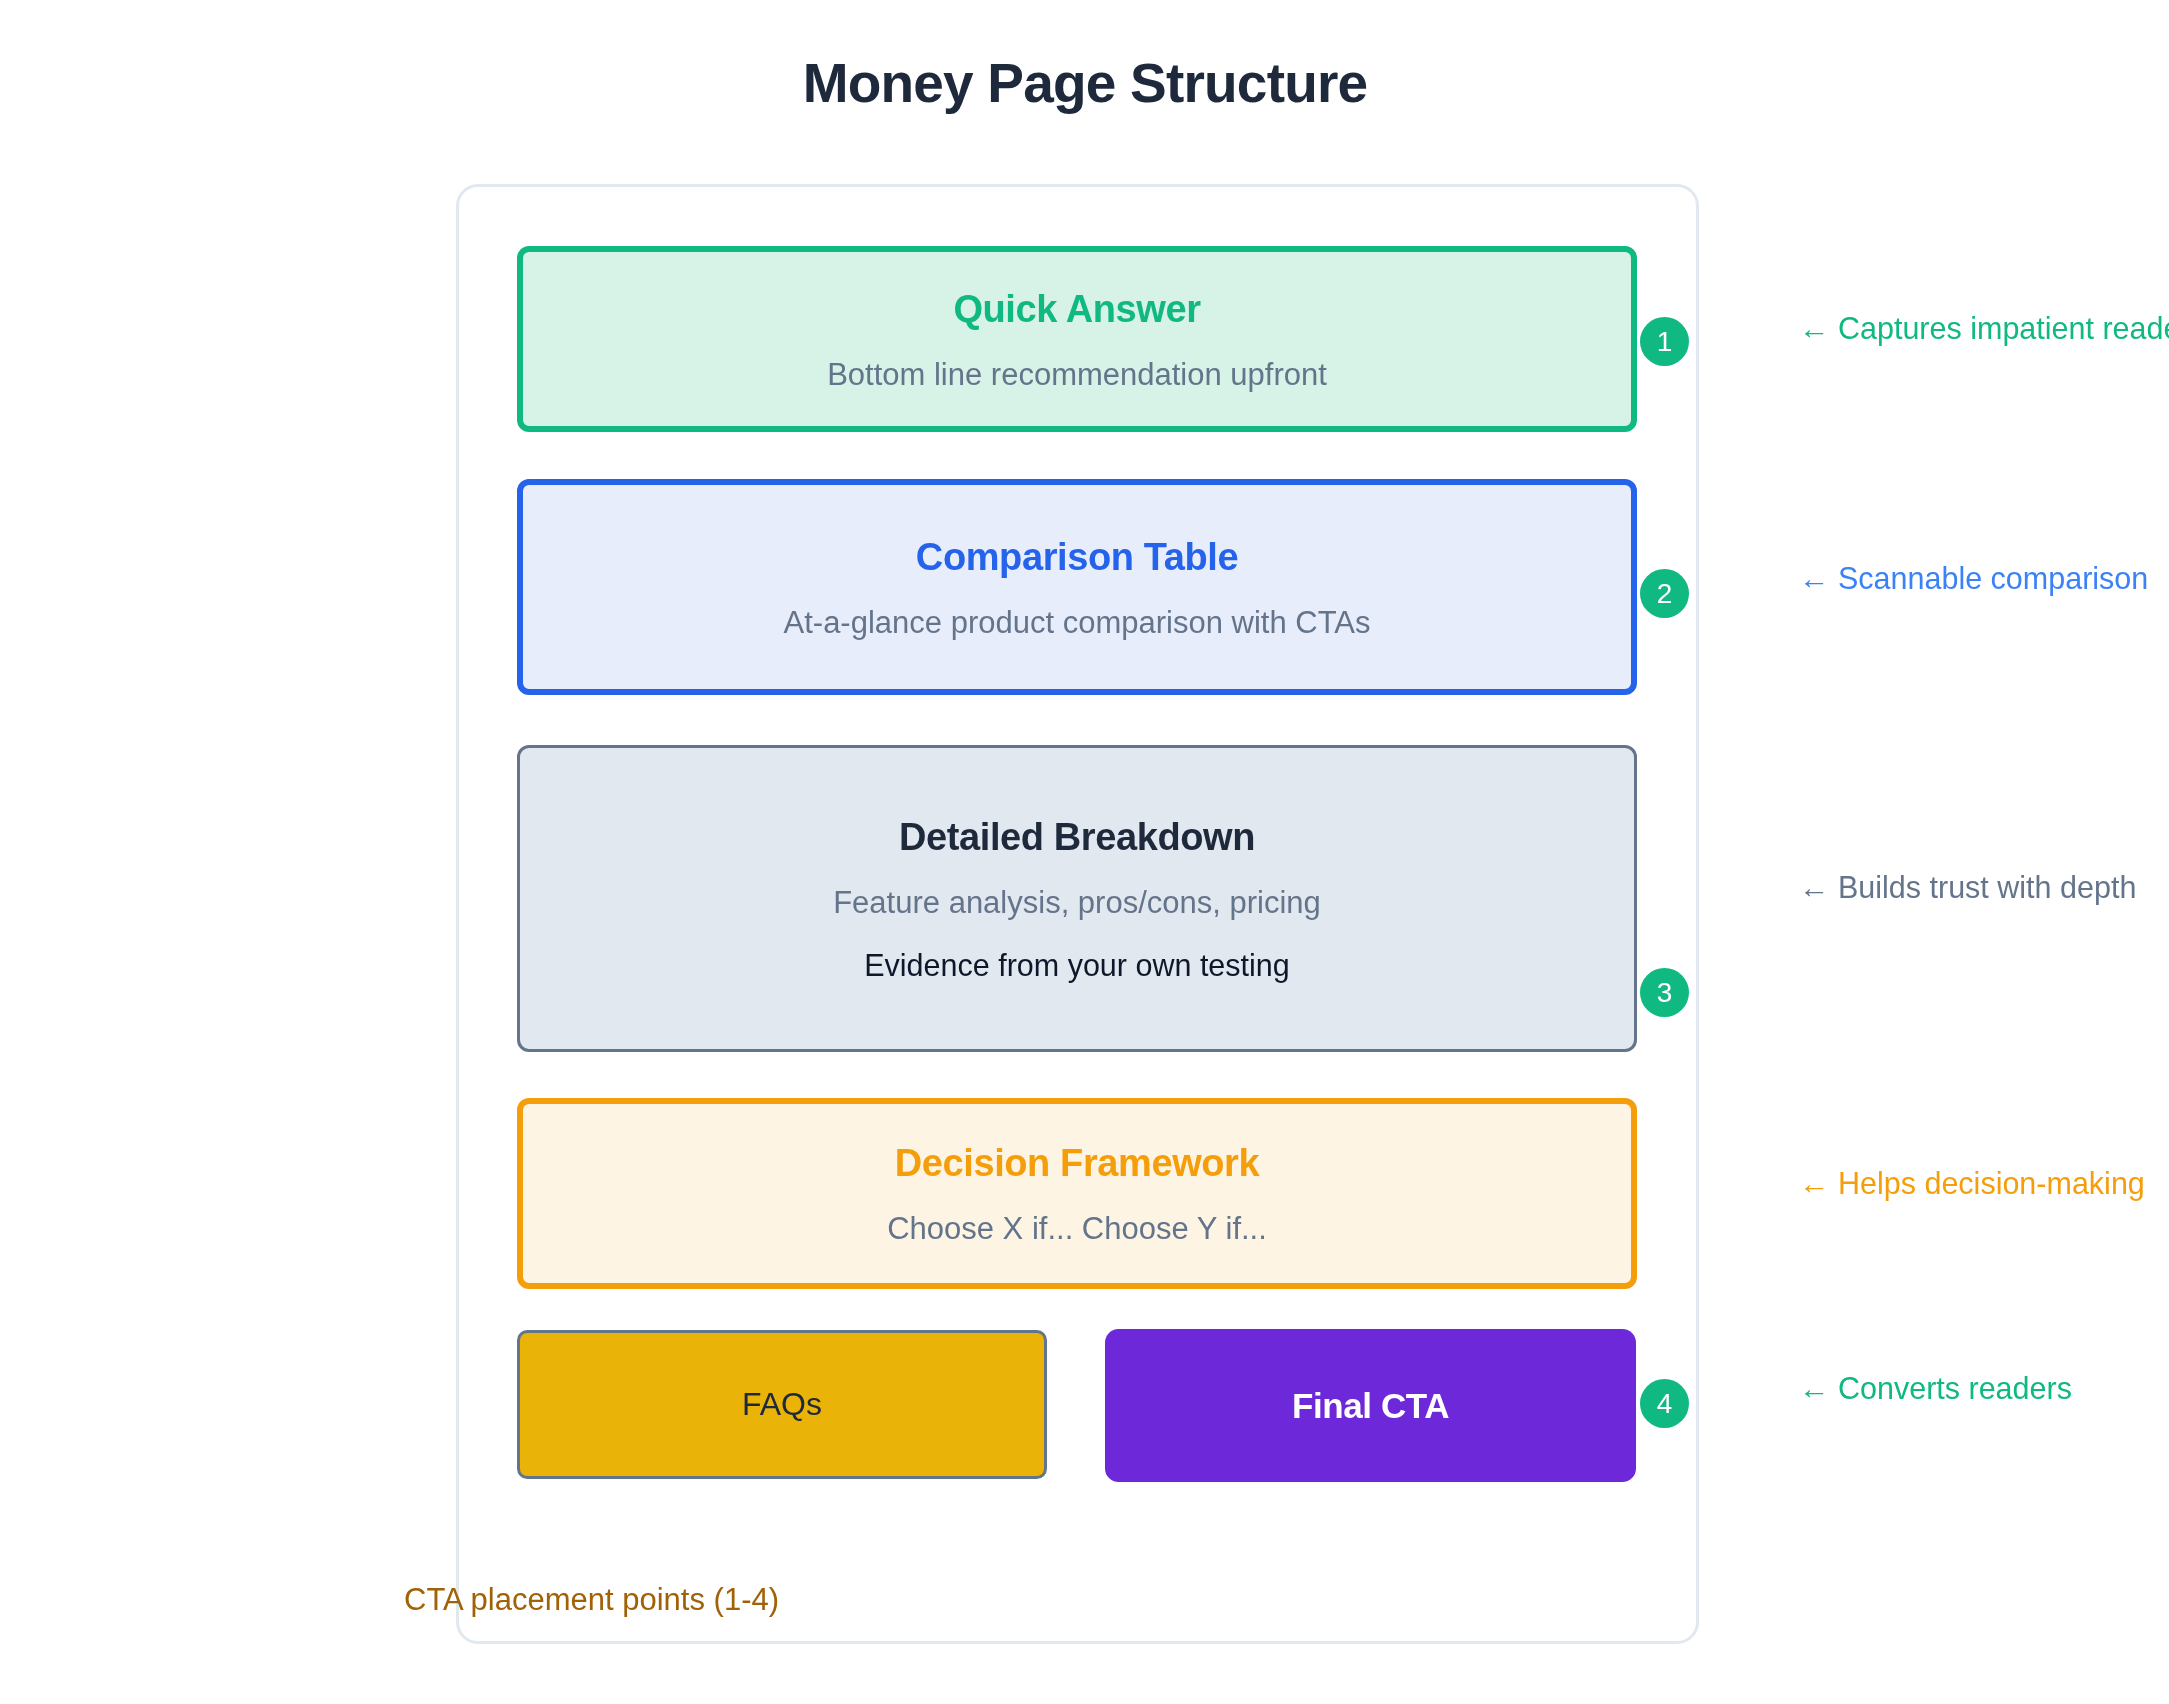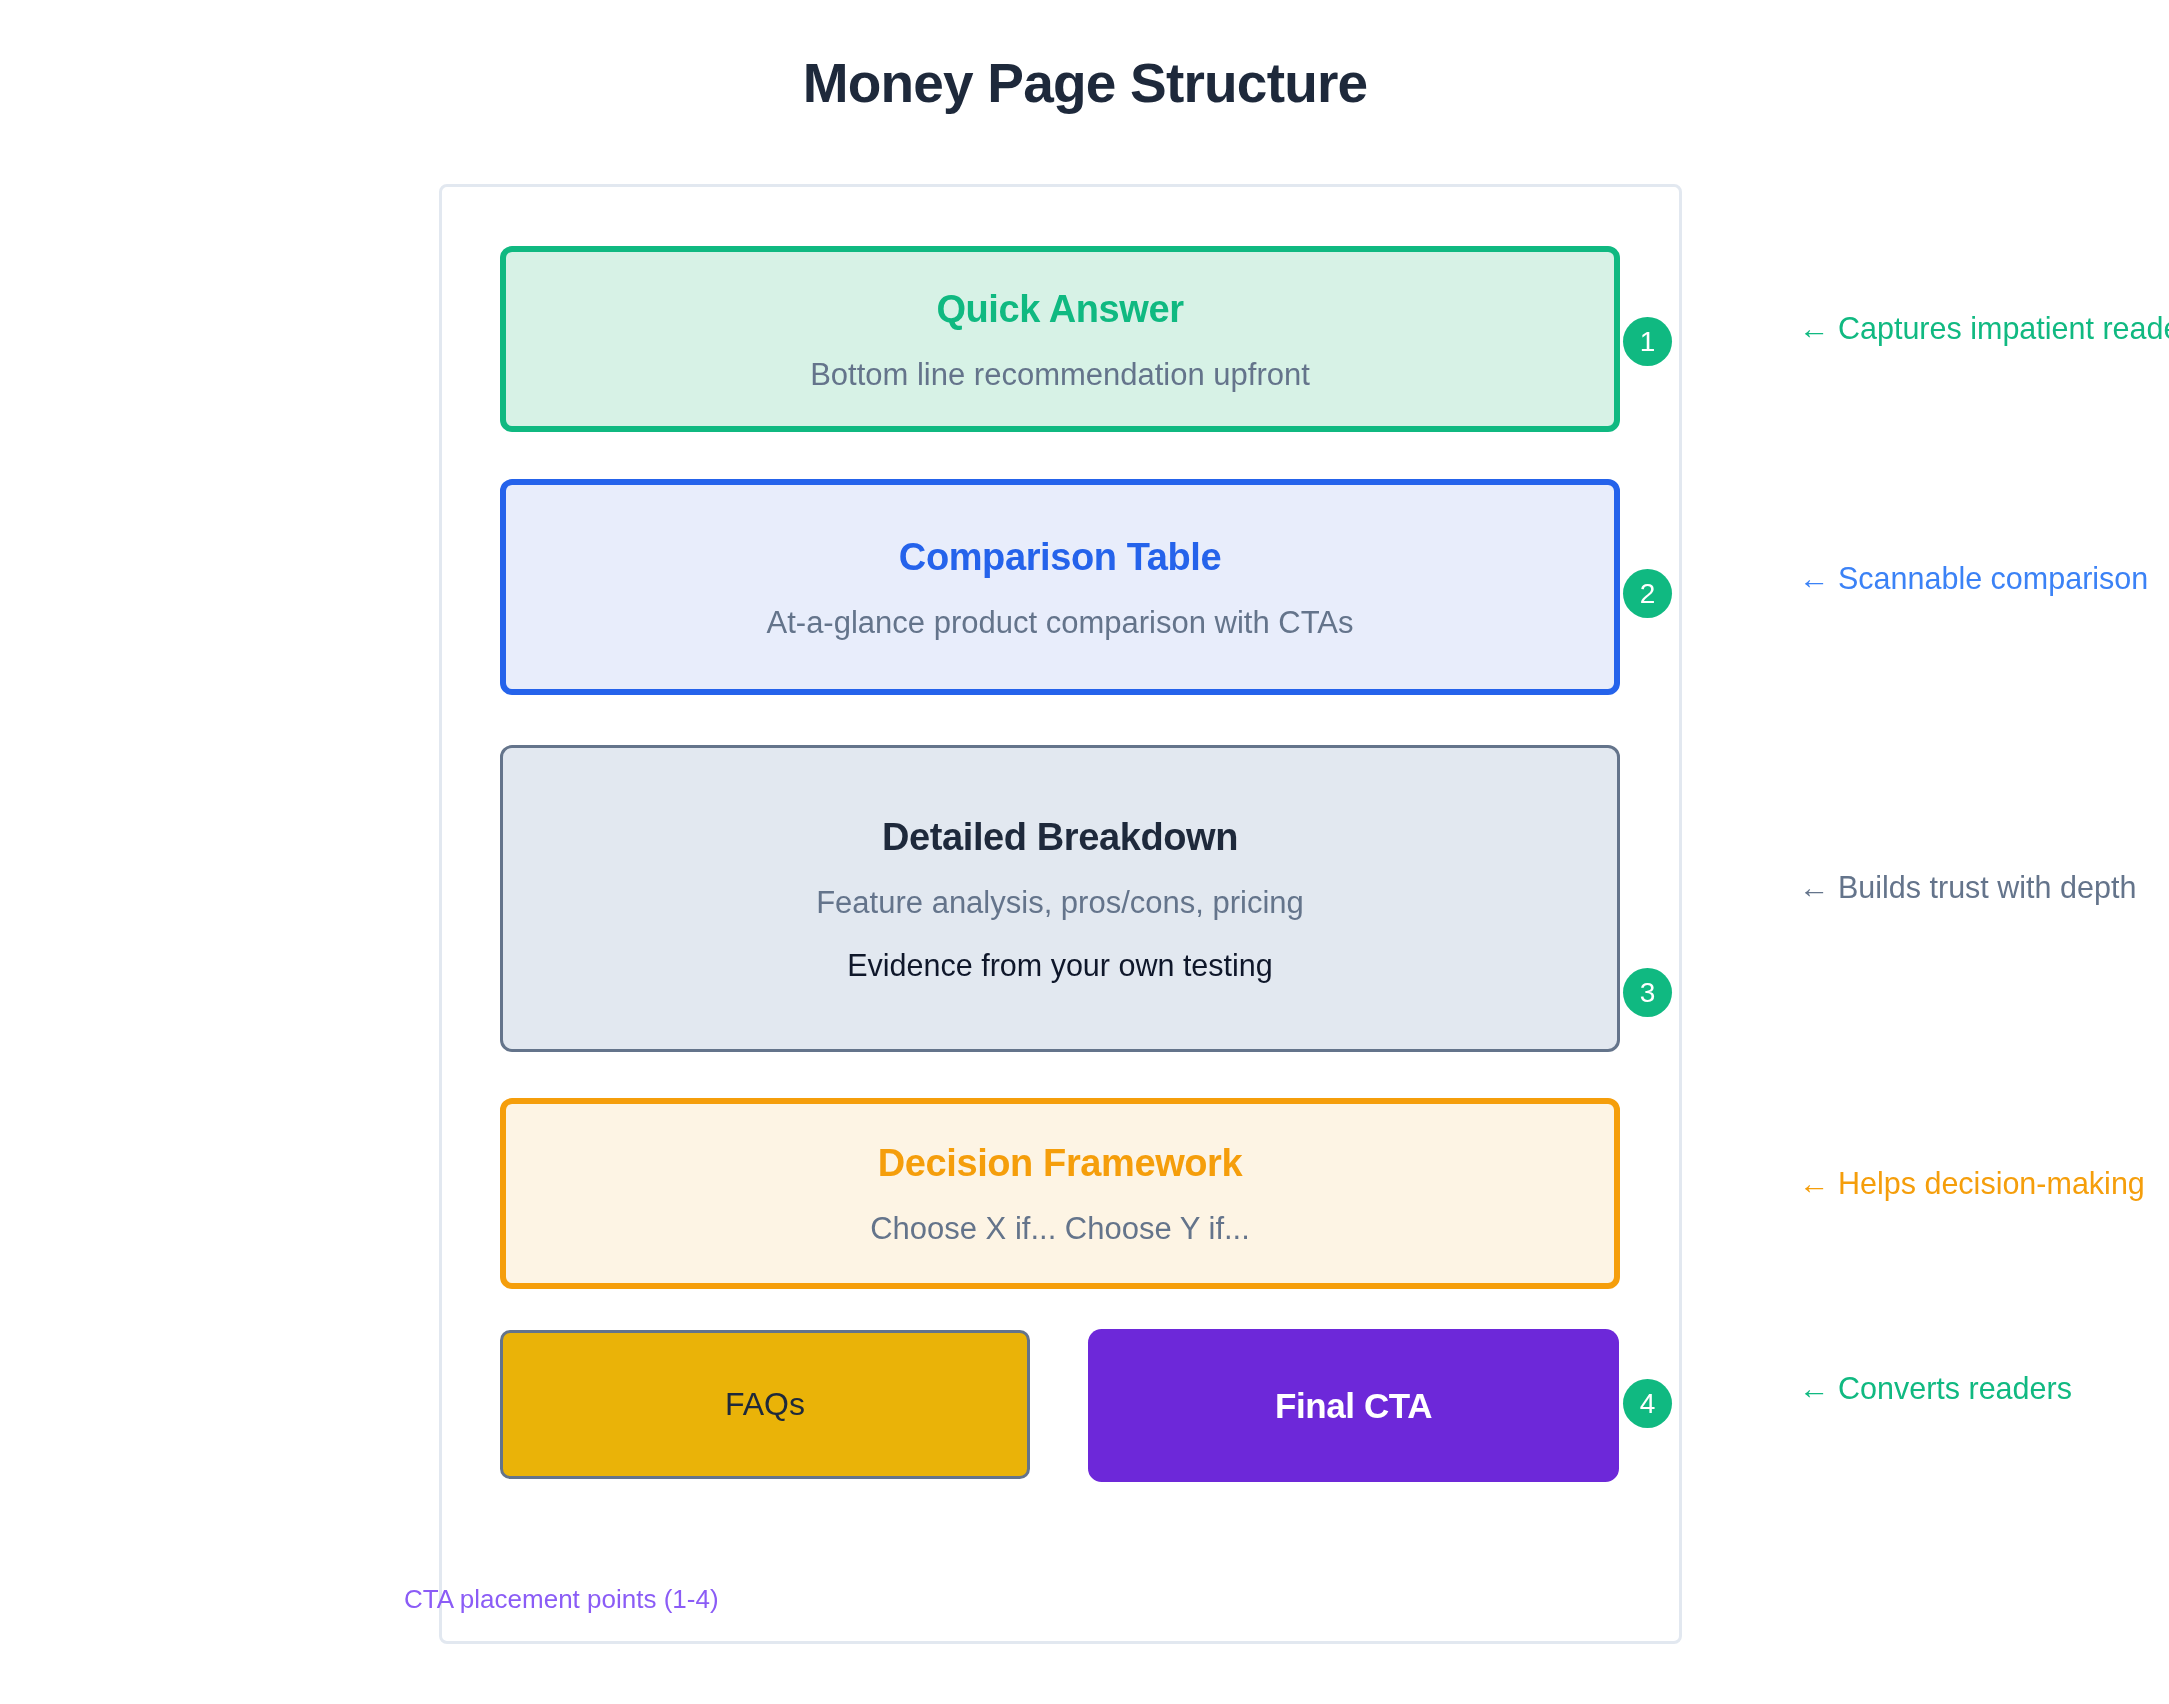--- a/index.html
+++ b/index.html
@@ -21,27 +21,27 @@
     width: 2170px;
     text-align: center;
     font-size: 55px;
     font-weight: 800;
     letter-spacing: -0.8px;
     color: #1e293b;
     line-height: 68px;
   }
   .card {
     position: absolute;
-    left: 439px;
+    left: 456px;
     top: 184px;
     width: 1243px;
     height: 1460px;
     background: #ffffff;
     border: 3.4px solid #e2e8f0;
-    border-radius: 8px;
+    border-radius: 22px;
     box-sizing: border-box;
   }
   .sec {
     position: absolute;
     left: 58px;
     width: 1120px;
     box-sizing: border-box;
     display: flex;
     flex-direction: column;
     align-items: center;
@@ -160,24 +160,24 @@
   }
   .annot-1 { top: 310px; color: #10b981; }
   .annot-2 { top: 560px; color: #3b82f6; }
   .annot-3 { top: 869px; color: #64748b; }
   .annot-4 { top: 1165px; color: #f59e0b; }
   .annot-5 { top: 1370px; color: #10b981; }
   .footnote {
     position: absolute;
     left: 404px;
     top: 1581px;
-    font-size: 26px;
-    font-weight: 400;
-    line-height: 37px;
-    color: #8b5cf6;
+    font-size: 31px;
+    font-weight: 400;
+    line-height: 37px;
+    color: #a16207;
     white-space: nowrap;
   }
 </style>
 </head>
 <body>
 
 <div class="page-title">Money Page Structure</div>
 
 <div class="card">
 

